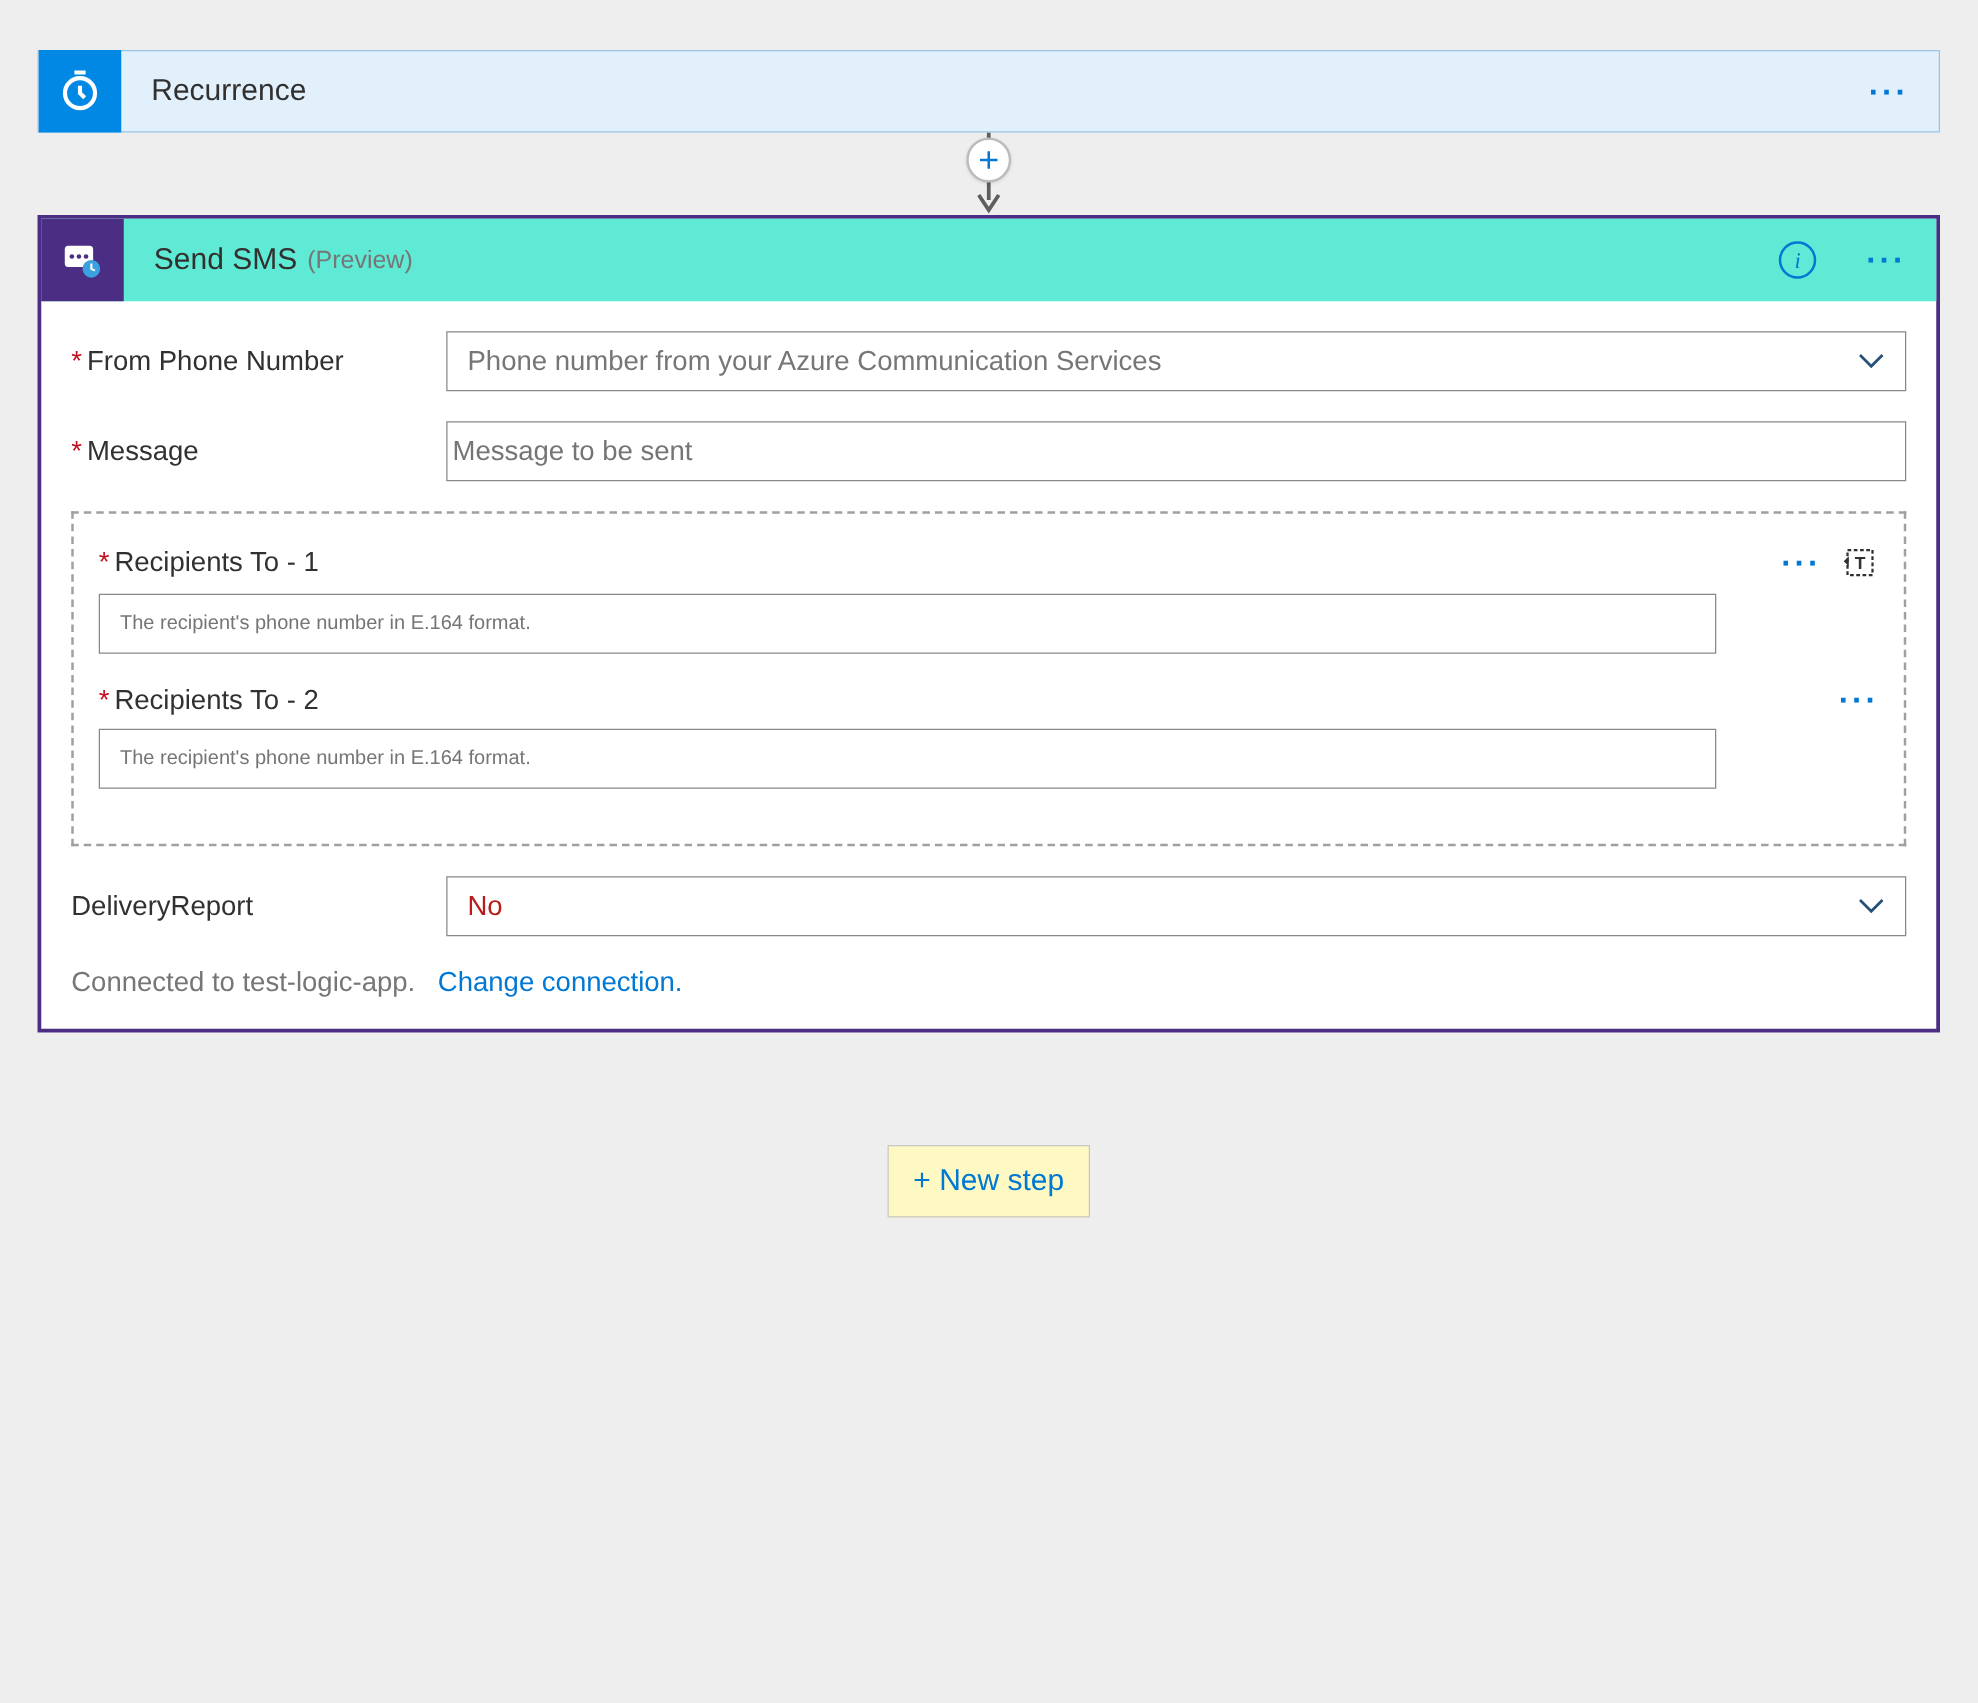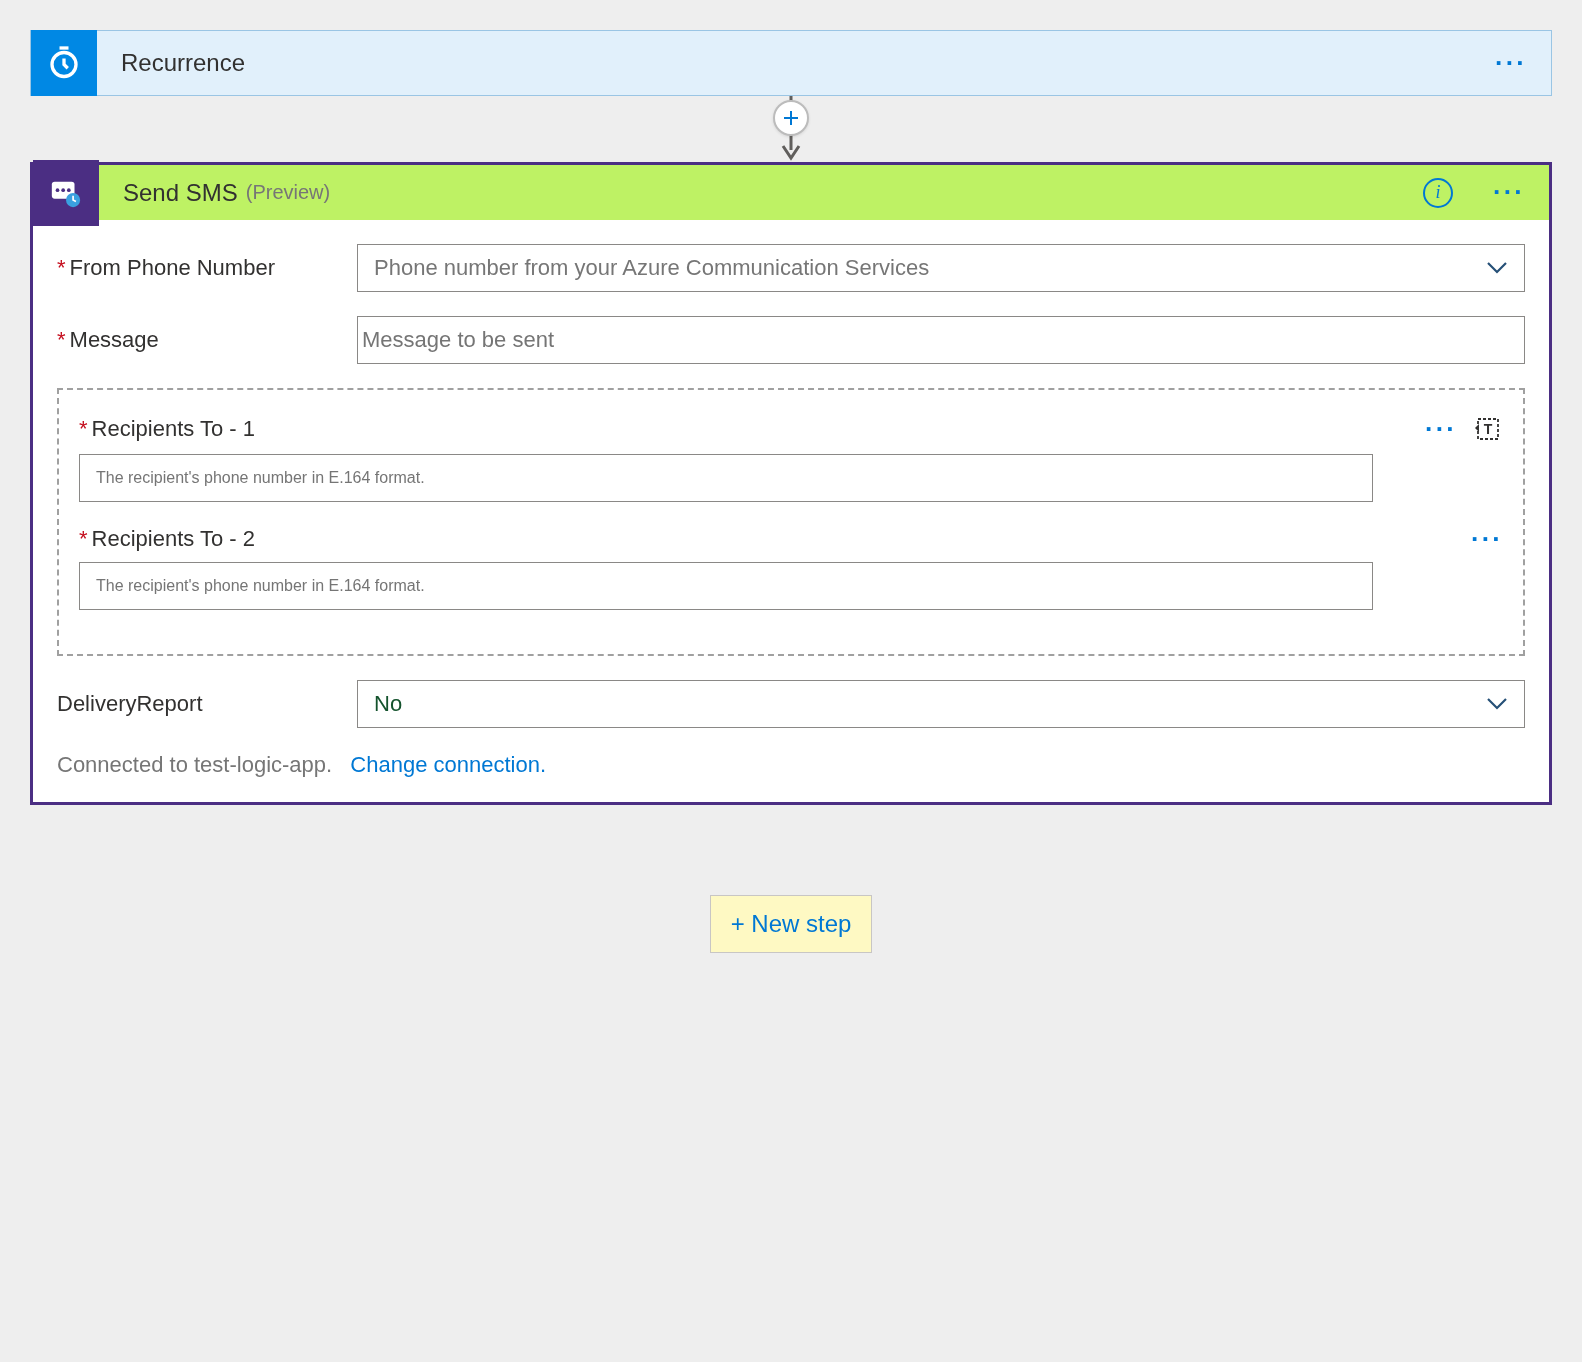--- a/index.html
+++ b/index.html
@@ -10,20 +10,21 @@
     body {
       font-family: 'Segoe UI', Tahoma, Geneva, Verdana, sans-serif;
       background: #eeeeee;
       padding: 30px;
       width: 1582px;
     }
     .flow-container {
       display: flex;
       flex-direction: column;
       align-items: center;
+      margin-top: 10px;
     }
     .card {
       width: 100%;
       background: #fff;
     }
     .recurrence-card {
       background: #e1f0fb;
       border: 1px solid #9ac5e4;
       display: flex;
       align-items: center;
@@ -67,24 +68,24 @@
       align-items: center;
       justify-content: center;
       cursor: pointer;
       box-shadow: 0 1px 3px rgba(0,0,0,0.1);
     }
     .sms-card {
       border: 3px solid #4b2e83;
       background: #fff;
     }
     .sms-header {
-      background: #bef264;
-      display: flex;
-      align-items: center;
-      height: 55px;
+      background: #5eead4;
+      display: flex;
+      align-items: center;
+      height: 66px;
     }
     .sms-icon-box {
       width: 66px;
       height: 66px;
       background: #4b2e83;
       display: flex;
       align-items: center;
       justify-content: center;
       flex-shrink: 0;
     }
@@ -153,21 +154,21 @@
       display: flex;
       align-items: center;
       justify-content: space-between;
       cursor: pointer;
       background: #fff;
     }
     .form-select .value {
       color: #767676;
     }
     .form-select .value-dark {
-      color: #14532d;
+      color: #b91c1c;
     }
     .chevron-svg {
       flex-shrink: 0;
     }
     .recipients-box {
       border: 2px dashed #a0a0a0;
       padding: 24px 20px 20px 20px;
       margin-bottom: 24px;
       position: relative;
     }

